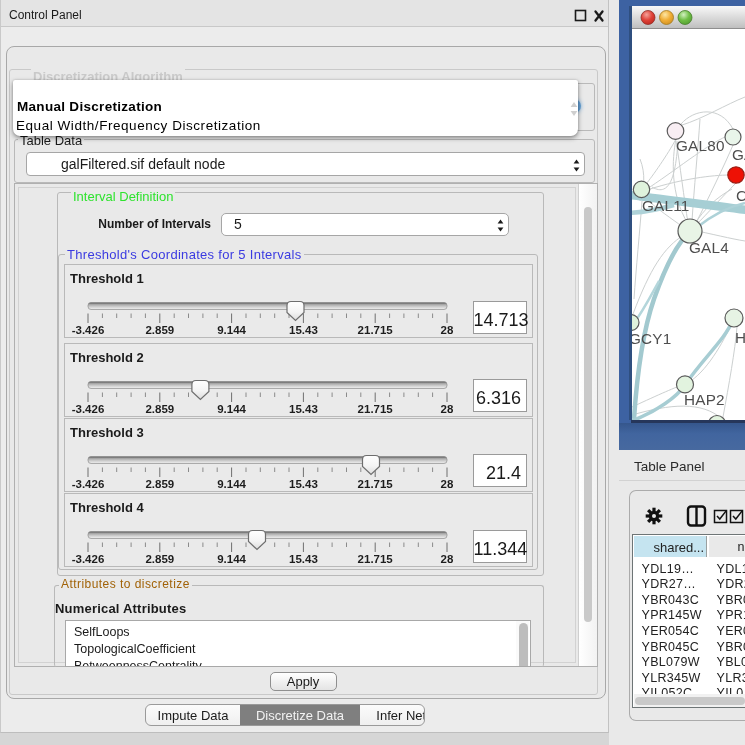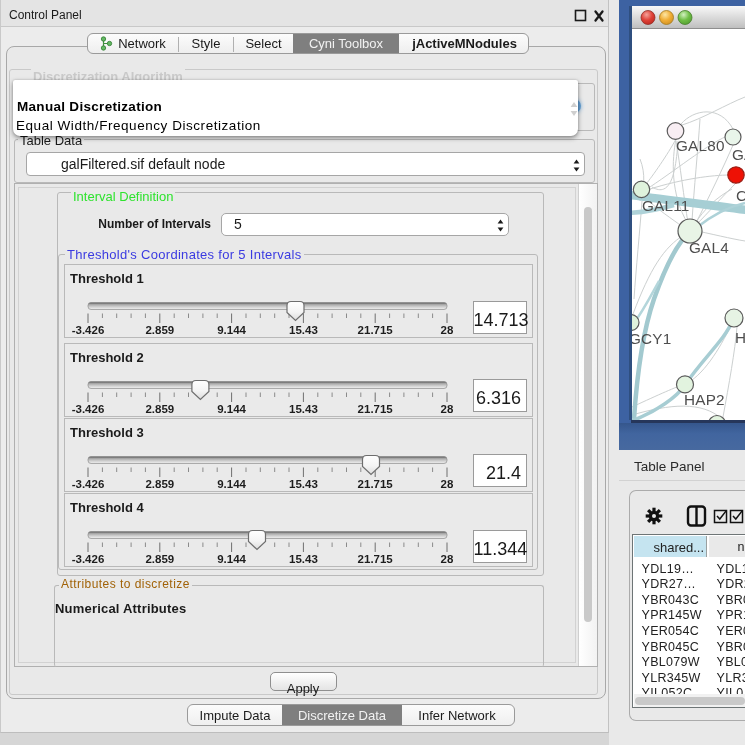--- a/index.html
+++ b/index.html
@@ -26,36 +26,20 @@
       <rect x="1.5" y="1.5" width="10" height="10" fill="none" stroke="#1a1a1a" stroke-width="1.6"></rect>
       <path d="M21.5 2.5 L28.5 11.5 M28.5 2.5 L21.5 11.5" stroke="#1a1a1a" stroke-width="2.3" stroke-linecap="round"></path>
     </svg>
   </div>
 
   
   <div class="abs" style="left:5px;top:46px;width:600px;height:653px;background:#e9e9e9;border:1px solid #a8a8a8;border-radius:8px;"></div>
   <div class="abs" style="left:8px;top:69px;width:589px;height:626px;border:1px solid #c9c9c9;border-radius:3px;"></div>
 
   
-  <div class="abs" style="left:86px;top:33px;width:442px;height:21px;background:linear-gradient(#fcfcfc,#eeeeee);border:1px solid #9a9a9a;border-radius:6px;overflow:hidden;">
-    <div class="tabseg" style="left:0;width:90px;">
-      <svg width="13" height="15" viewBox="0 0 13 15" style="margin-right:5px">
-        <path d="M3.5 4 V11 M3.5 7.5 H9" stroke="#3f8f3f" stroke-width="1.2" fill="none"></path>
-        <circle cx="3.5" cy="3" r="2.2" fill="#63b863" stroke="#2f7c2f" stroke-width="0.8"></circle>
-        <circle cx="3.5" cy="12" r="2.2" fill="#63b863" stroke="#2f7c2f" stroke-width="0.8"></circle>
-        <circle cx="9.5" cy="7.5" r="2.2" fill="#63b863" stroke="#2f7c2f" stroke-width="0.8"></circle>
-      </svg>
-      Network</div>
-    <div class="sep" style="left:90px"></div>
-    <div class="tabseg" style="left:91px;width:54px;">Style</div>
-    <div class="sep" style="left:145px"></div>
-    <div class="tabseg" style="left:146px;width:59px;">Select</div>
-    <div class="tabseg" style="left:205px;width:106px;background:#7f7f7f;color:#f2f2f2;">Cyni Toolbox</div>
-    <div class="tabseg" style="left:311px;width:131px;font-weight:bold;">jActiveMNodules</div>
-  </div>
 
   
   <div class="grp" style="left:13px;top:83px;width:581px;height:48px;"></div>
   <div class="abs" style="left:30px;top:69px;font-size:13px;font-weight:bold;color:#c9c9c9;background:#e9e9e9;padding:0 2px;">Discretization Algorithm</div>
   
   <div class="abs" style="left:552px;top:99px;width:28px;height:14px;background:#fff;border:3px solid #639fd4;border-radius:8px;box-shadow:0 0 4px #7fb2e0;"></div>
 
   
   <div class="grp" style="left:13px;top:139px;width:581px;height:44px;"></div>
   <div class="abs" style="left:17px;top:133px;background:#e9e9e9;padding:0 2px;font-size:13px;">Table Data</div>
@@ -262,26 +246,31 @@
       <text x="239.4" y="70" text-anchor="middle" font-size="11.5" font-weight="bold" fill="#1d1d1d" font-family="Liberation Sans, sans-serif">15.43</text>
       <text x="311.2" y="70" text-anchor="middle" font-size="11.5" font-weight="bold" fill="#1d1d1d" font-family="Liberation Sans, sans-serif">21.715</text>
       <text x="383.0" y="70" text-anchor="middle" font-size="11.5" font-weight="bold" fill="#1d1d1d" font-family="Liberation Sans, sans-serif">28</text>
 <path d="M184.5 41.5 q0 -4 4 -4 h9 q4 0 4 4 v7 l-8.5 8 l-8.5 -8 z" fill="url(#thg)" stroke="#6e6e6e" stroke-width="1.2"></path>
 </svg>
 
   
   <div class="grp" style="left:53px;top:585px;width:490px;height:82px;border-bottom:none;"></div>
   <div class="abs" style="left:58px;top:577px;background:#e9e9e9;padding:0 2px;font-size:12px;letter-spacing:0.45px;color:#a16207;">Attributes to discretize</div>
   <div class="abs" style="left:54px;top:601px;font-weight:bold;font-size:13px;letter-spacing:0.2px;">Numerical Attributes</div>
-
-  
-  <div class="abs" style="left:268.5px;top:671.5px;width:67px;height:19px;background:linear-gradient(#ffffff,#ececec 70%,#e4e4e4);border:1px solid #8f8f8f;border-radius:5px;text-align:center;padding-top:8px;font-size:13px;">Apply</div>
-
-  
-  <div class="abs" style="left:144px;top:704px;width:328px;height:22px;background:linear-gradient(#fbfbfb,#efefef);border:1px solid #9a9a9a;border-radius:6px;overflow:hidden;margin-left:42px;">
+  <div class="abs" style="left:64px;top:620px;width:466px;height:47px;background:#ffffff;border:1px solid #a8a8a8;overflow:hidden;">
+    <div style="padding:3px 0 0 8px;line-height:17px;font-size:12.5px;">SelfLoops<br>TopologicalCoefficient<br>BetweennessCentrality</div>
+    <div class="abs" style="right:1px;top:0;width:13px;height:47px;background:#fafafa;"></div>
+    <div class="abs" style="right:2.5px;top:2px;width:9px;height:50px;background:#bdbdbd;border-radius:5px;"></div>
+  </div>
+
+  
+  <div class="abs" style="left:268.5px;top:671.5px;width:67px;height:19px;background:linear-gradient(#ffffff,#ececec 70%,#e4e4e4);border:1px solid #8f8f8f;border-radius:5px;text-align:center;padding-top:1px;font-size:13px;">Apply</div>
+
+  
+  <div class="abs" style="left:144px;top:704px;width:280px;height:22px;background:linear-gradient(#fbfbfb,#efefef);border:1px solid #9a9a9a;border-radius:6px;overflow:hidden;">
     <div class="tabseg" style="left:0;width:94px;">Impute Data</div>
     <div class="tabseg" style="left:94px;width:120px;background:#7f7f7f;color:#f2f2f2;">Discretize Data</div>
     <div class="tabseg" style="left:214px;width:110px;">Infer Network</div>
   </div>
 </div>
 
 <div class="abs" style="left:609px;top:0;width:136px;height:745px;background:#e9e9e9;"></div>
 
 <div class="abs" style="left:13px;top:80px;width:565px;height:56px;background:#ffffff;border-radius:2px 2px 7px 7px;
      box-shadow:0 2px 5px rgba(0,0,0,0.42), 0 0 2px rgba(0,0,0,0.18);z-index:50;">

